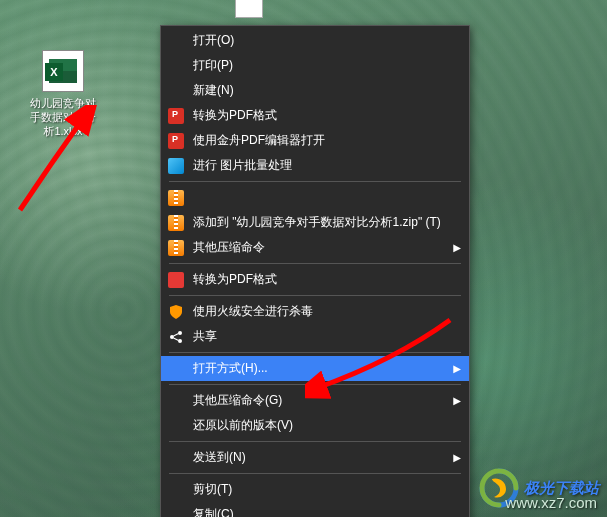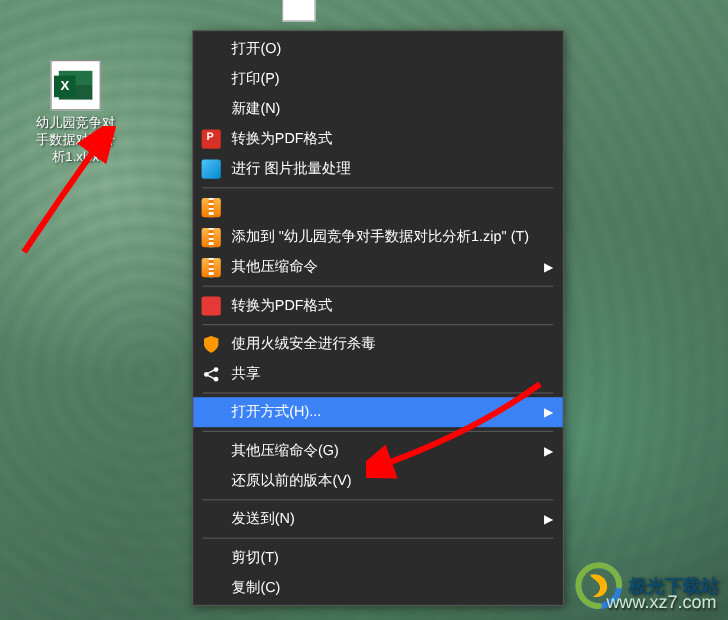--- a/index.html
+++ b/index.html
@@ -15,21 +15,21 @@
 .arrow-red2{position:absolute;left:305px;top:310px;width:150px;height:100px;pointer-events:none;z-index:20;}
 .context-menu{position:absolute;left:160px;top:25px;width:310px;background:#2b2b2b;border:1px solid #555;box-shadow:2px 2px 8px rgba(0,0,0,0.5);z-index:10;padding:2px 0;}
 .menu-item{display:flex;align-items:center;height:25px;padding:0 8px 0 6px;color:#fff;font-size:12px;cursor:pointer;position:relative;justify-content:space-between;}
 .menu-item.highlight{background:#3b82f6;}
 .menu-item .icon{width:18px;height:18px;margin-right:8px;display:flex;align-items:center;justify-content:center;flex-shrink:0;}
 .menu-item .text{flex:1;white-space:nowrap;}
 .menu-item .arrow{color:#fff;font-size:10px;margin-left:auto;}
 .sep{height:1px;background:#555;margin:3px 8px;}
 .watermark{position:absolute;right:8px;bottom:8px;display:flex;align-items:center;z-index:3;}
 .watermark svg{width:42px;height:42px;}
-.watermark .wm-text{color:#0c4a6e;font-size:15px;font-weight:bold;text-shadow:1px 1px 3px rgba(0,0,0,0.7);margin-left:4px;}
+.watermark .wm-text{color:#3b82f6;font-size:15px;font-weight:bold;text-shadow:1px 1px 3px rgba(0,0,0,0.7);margin-left:4px;font-style:italic;}
 .watermark .wm-url{position:absolute;right:2px;bottom:-2px;color:#cfe8d8;font-size:15px;text-shadow:1px 1px 2px rgba(0,0,0,0.7);}
 .ic-pdf{width:16px;height:16px;background:#d93025;border-radius:2px;position:relative;}
 .ic-pdf::after{content:"P";color:#fff;font-size:9px;font-weight:bold;position:absolute;left:4px;top:1px;}
 .ic-pdf2{width:16px;height:16px;background:#e53935;border-radius:2px;}
 .ic-img{width:16px;height:16px;background:linear-gradient(135deg,#4fc3f7,#0288d1);border-radius:2px;}
 .ic-zip{width:16px;height:16px;background:linear-gradient(#ffb74d,#f57c00);border-radius:2px;position:relative;}
 .ic-zip::after{content:"";position:absolute;left:6px;top:0;width:4px;height:16px;background:repeating-linear-gradient(#fff 0 2px,#f57c00 2px 4px);}
 .ic-shield{width:16px;height:16px;}
 .ic-shield svg{width:16px;height:16px;}
 .ic-share{width:16px;height:16px;}
@@ -67,20 +67,26 @@
     </div>
   <div class="menu-item">
       <span class="icon"></span>
       <span class="text">新建(N)</span>
     </div>
   <div class="menu-item">
       <span class="icon">
         <div class="ic-pdf"></div>
       </span>
       <span class="text">转换为PDF格式</span>
+    </div>
+  <div class="menu-item">
+      <span class="icon">
+        <div class="ic-pdf"></div>
+      </span>
+      <span class="text">使用金舟PDF编辑器打开</span>
     </div>
   <div class="menu-item">
       <span class="icon">
         <div class="ic-img"></div>
       </span>
       <span class="text">进行 图片批量处理</span>
     </div>
   <div class="sep"></div>
   <div class="menu-item">
       <span class="icon">

